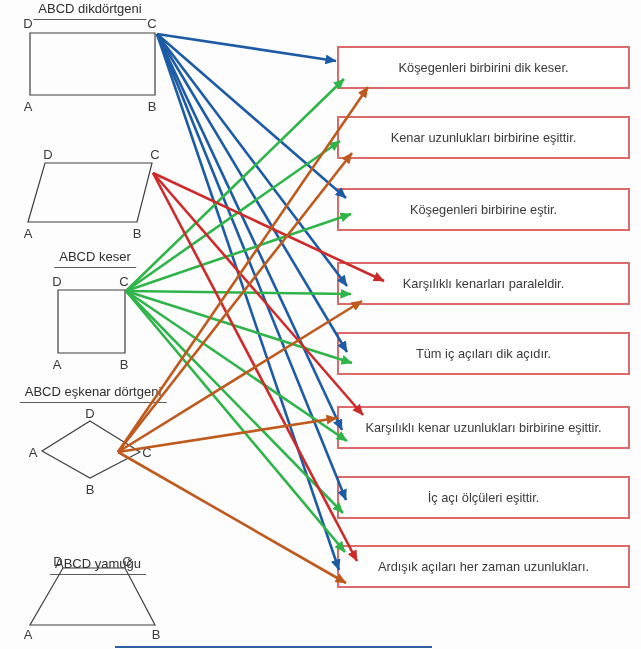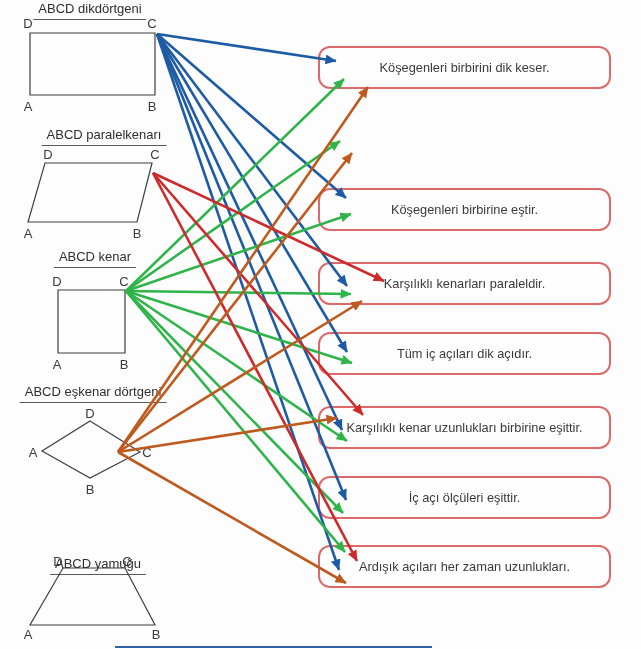--- a/index.html
+++ b/index.html
@@ -1,36 +1,35 @@
 <!DOCTYPE html>
 <html><head>
 <meta charset="utf-8">
 <style>
   html,body{margin:0;padding:0;background:#ffffff;}
   .stage{position:relative;width:641px;height:649px;background:#fdfdfd;
          font-family:"Liberation Sans",sans-serif;overflow:hidden;}
   .shape-title{position:absolute;transform:translateX(-50%);font-size:13px;color:#2e2e2e;
                border-bottom:1.2px solid #5a5a5a;padding:0 5px 3px;white-space:nowrap;z-index:1;}
-  .prop-box{position:absolute;left:318px;width:293px;height:43px;box-sizing:border-box;
-            border:2.5px solid #dd6a6a;border-radius:12px;background:#fefefe;
+  .prop-box{position:absolute;left:337px;width:293px;height:43px;box-sizing:border-box;
+            border:2.5px solid #dd6a6a;border-radius:0;background:#fefefe;
             display:flex;align-items:center;justify-content:center;
             font-size:12.8px;color:#3a3a3a;white-space:nowrap;z-index:1;}
   .vlabel{position:absolute;transform:translate(-50%,-50%);font-size:13px;color:#3a3a3a;z-index:1;}
   svg.overlay{position:absolute;left:0;top:0;z-index:5;pointer-events:none;}
   .shape-outline{fill:none;stroke:#3f3f3f;stroke-width:1.2;}
   .arrow{fill:none;stroke-width:2.6;}
 </style>
 </head>
 <body>
 
 <div class="stage">
 
   <div class="shape-title" style="left:90px;top:1px">ABCD dikdörtgeni</div>
-  <div class="shape-title" style="left:104px;top:127px">ABCD paralelkenarı</div>
-  <div class="shape-title" style="left:95px;top:249px">ABCD kenar</div>
+  <div class="shape-title" style="left:95px;top:249px">ABCD keser</div>
   <div class="shape-title" style="left:93px;top:384px">ABCD eşkenar dörtgeni</div>
   <div class="shape-title" style="left:98px;top:556px">ABCD yamuğu</div>
 
   <div id="vertex-labels">
       <span class="vlabel" style="left: 28px; top: 23px;">D</span>
       <span class="vlabel" style="left: 152px; top: 23px;">C</span>
       <span class="vlabel" style="left: 28px; top: 106px;">A</span>
       <span class="vlabel" style="left: 152px; top: 106px;">B</span>
       <span class="vlabel" style="left: 48px; top: 154px;">D</span>
       <span class="vlabel" style="left: 155px; top: 154px;">C</span>
@@ -44,20 +43,21 @@
       <span class="vlabel" style="left: 147px; top: 452px;">C</span>
       <span class="vlabel" style="left: 33px; top: 452px;">A</span>
       <span class="vlabel" style="left: 90px; top: 489px;">B</span>
       <span class="vlabel" style="left: 58px; top: 561px;">D</span>
       <span class="vlabel" style="left: 127px; top: 561px;">C</span>
       <span class="vlabel" style="left: 28px; top: 634px;">A</span>
       <span class="vlabel" style="left: 156px; top: 634px;">B</span>
     </div>
 
   <div class="prop-box" style="top:46px">Köşegenleri birbirini dik keser.</div>
+  <div class="prop-box" style="top:116px">Kenar uzunlukları birbirine eşittir.</div>
   <div class="prop-box" style="top:262px">Karşılıklı kenarları paraleldir.</div>
   <div class="prop-box" style="top:188px">Köşegenleri birbirine eştir.</div>
   <div class="prop-box" style="top:406px">Karşılıklı kenar uzunlukları birbirine eşittir.</div>
   <div class="prop-box" style="top:332px">Tüm iç açıları dik açıdır.</div>
   <div class="prop-box" style="top:476px">İç açı ölçüleri eşittir.</div>
   <div class="prop-box" style="top:545px">Ardışık açıları her zaman uzunlukları.</div>
 
   <svg id="overlay" class="overlay" width="641" height="649" viewBox="0 0 641 649">
       <defs>
         <marker id="m-rectangle" markerWidth="12" markerHeight="10" refX="10.5" refY="5" orient="auto" markerUnits="userSpaceOnUse">

